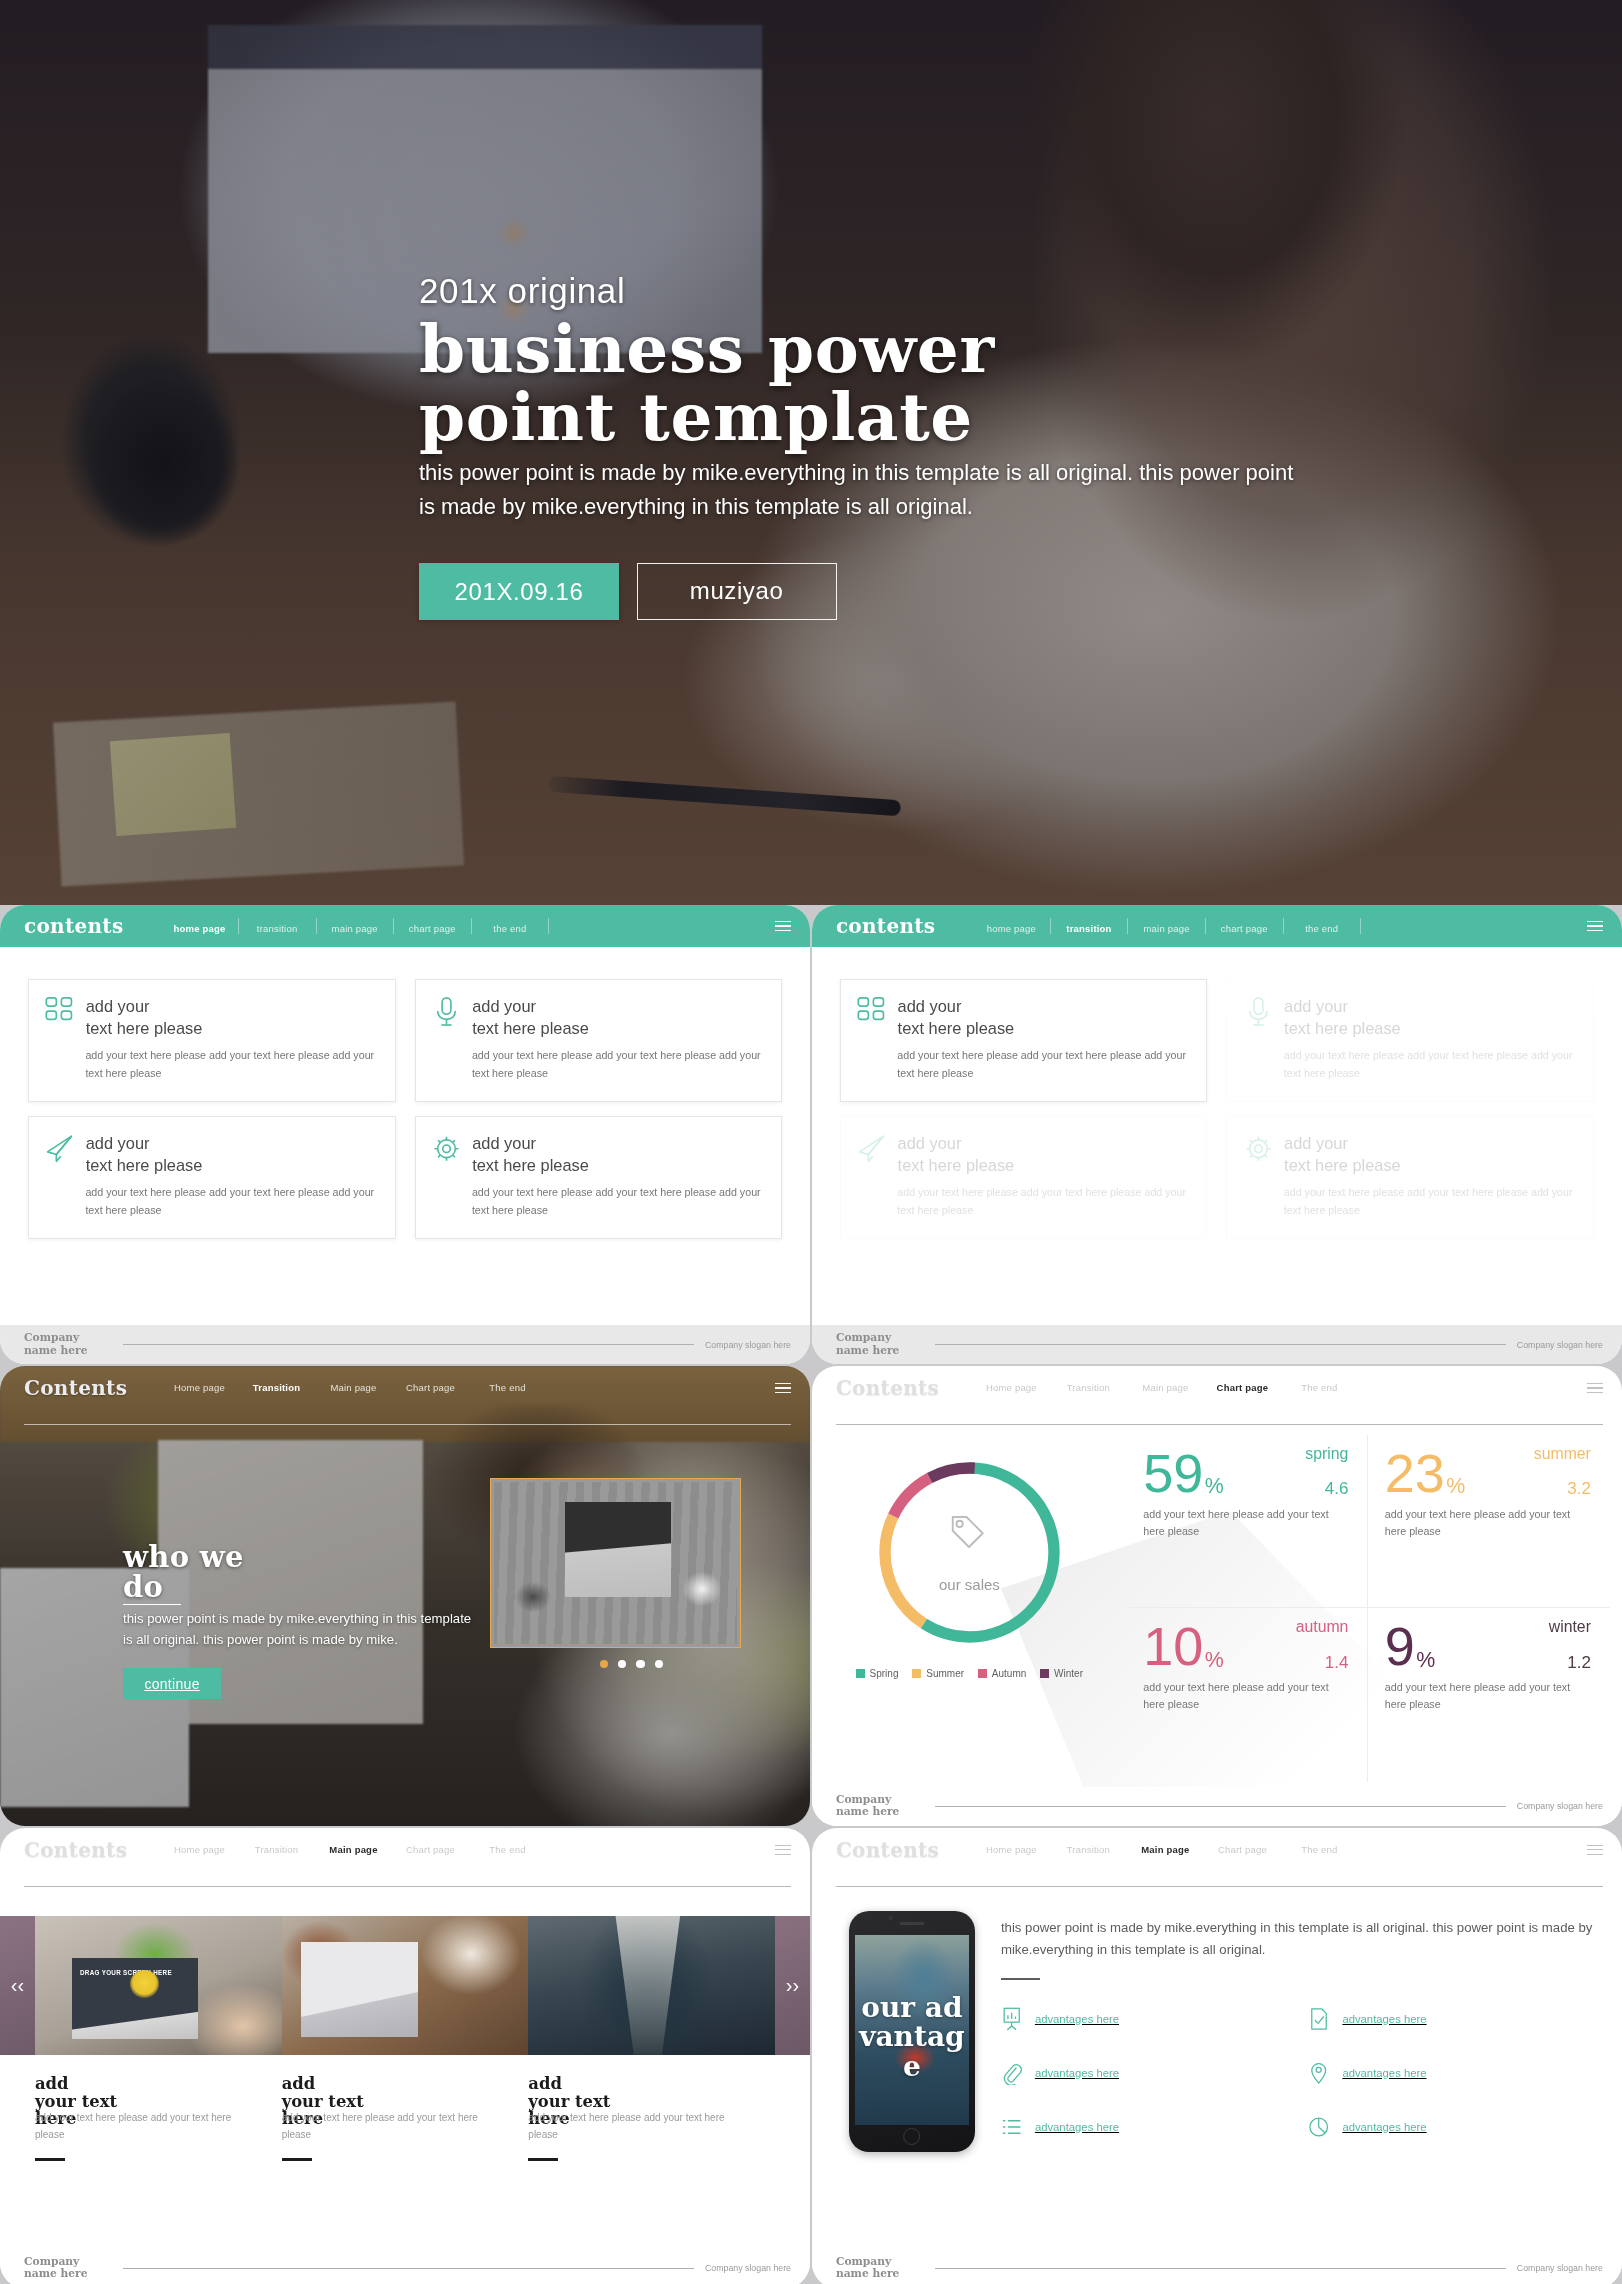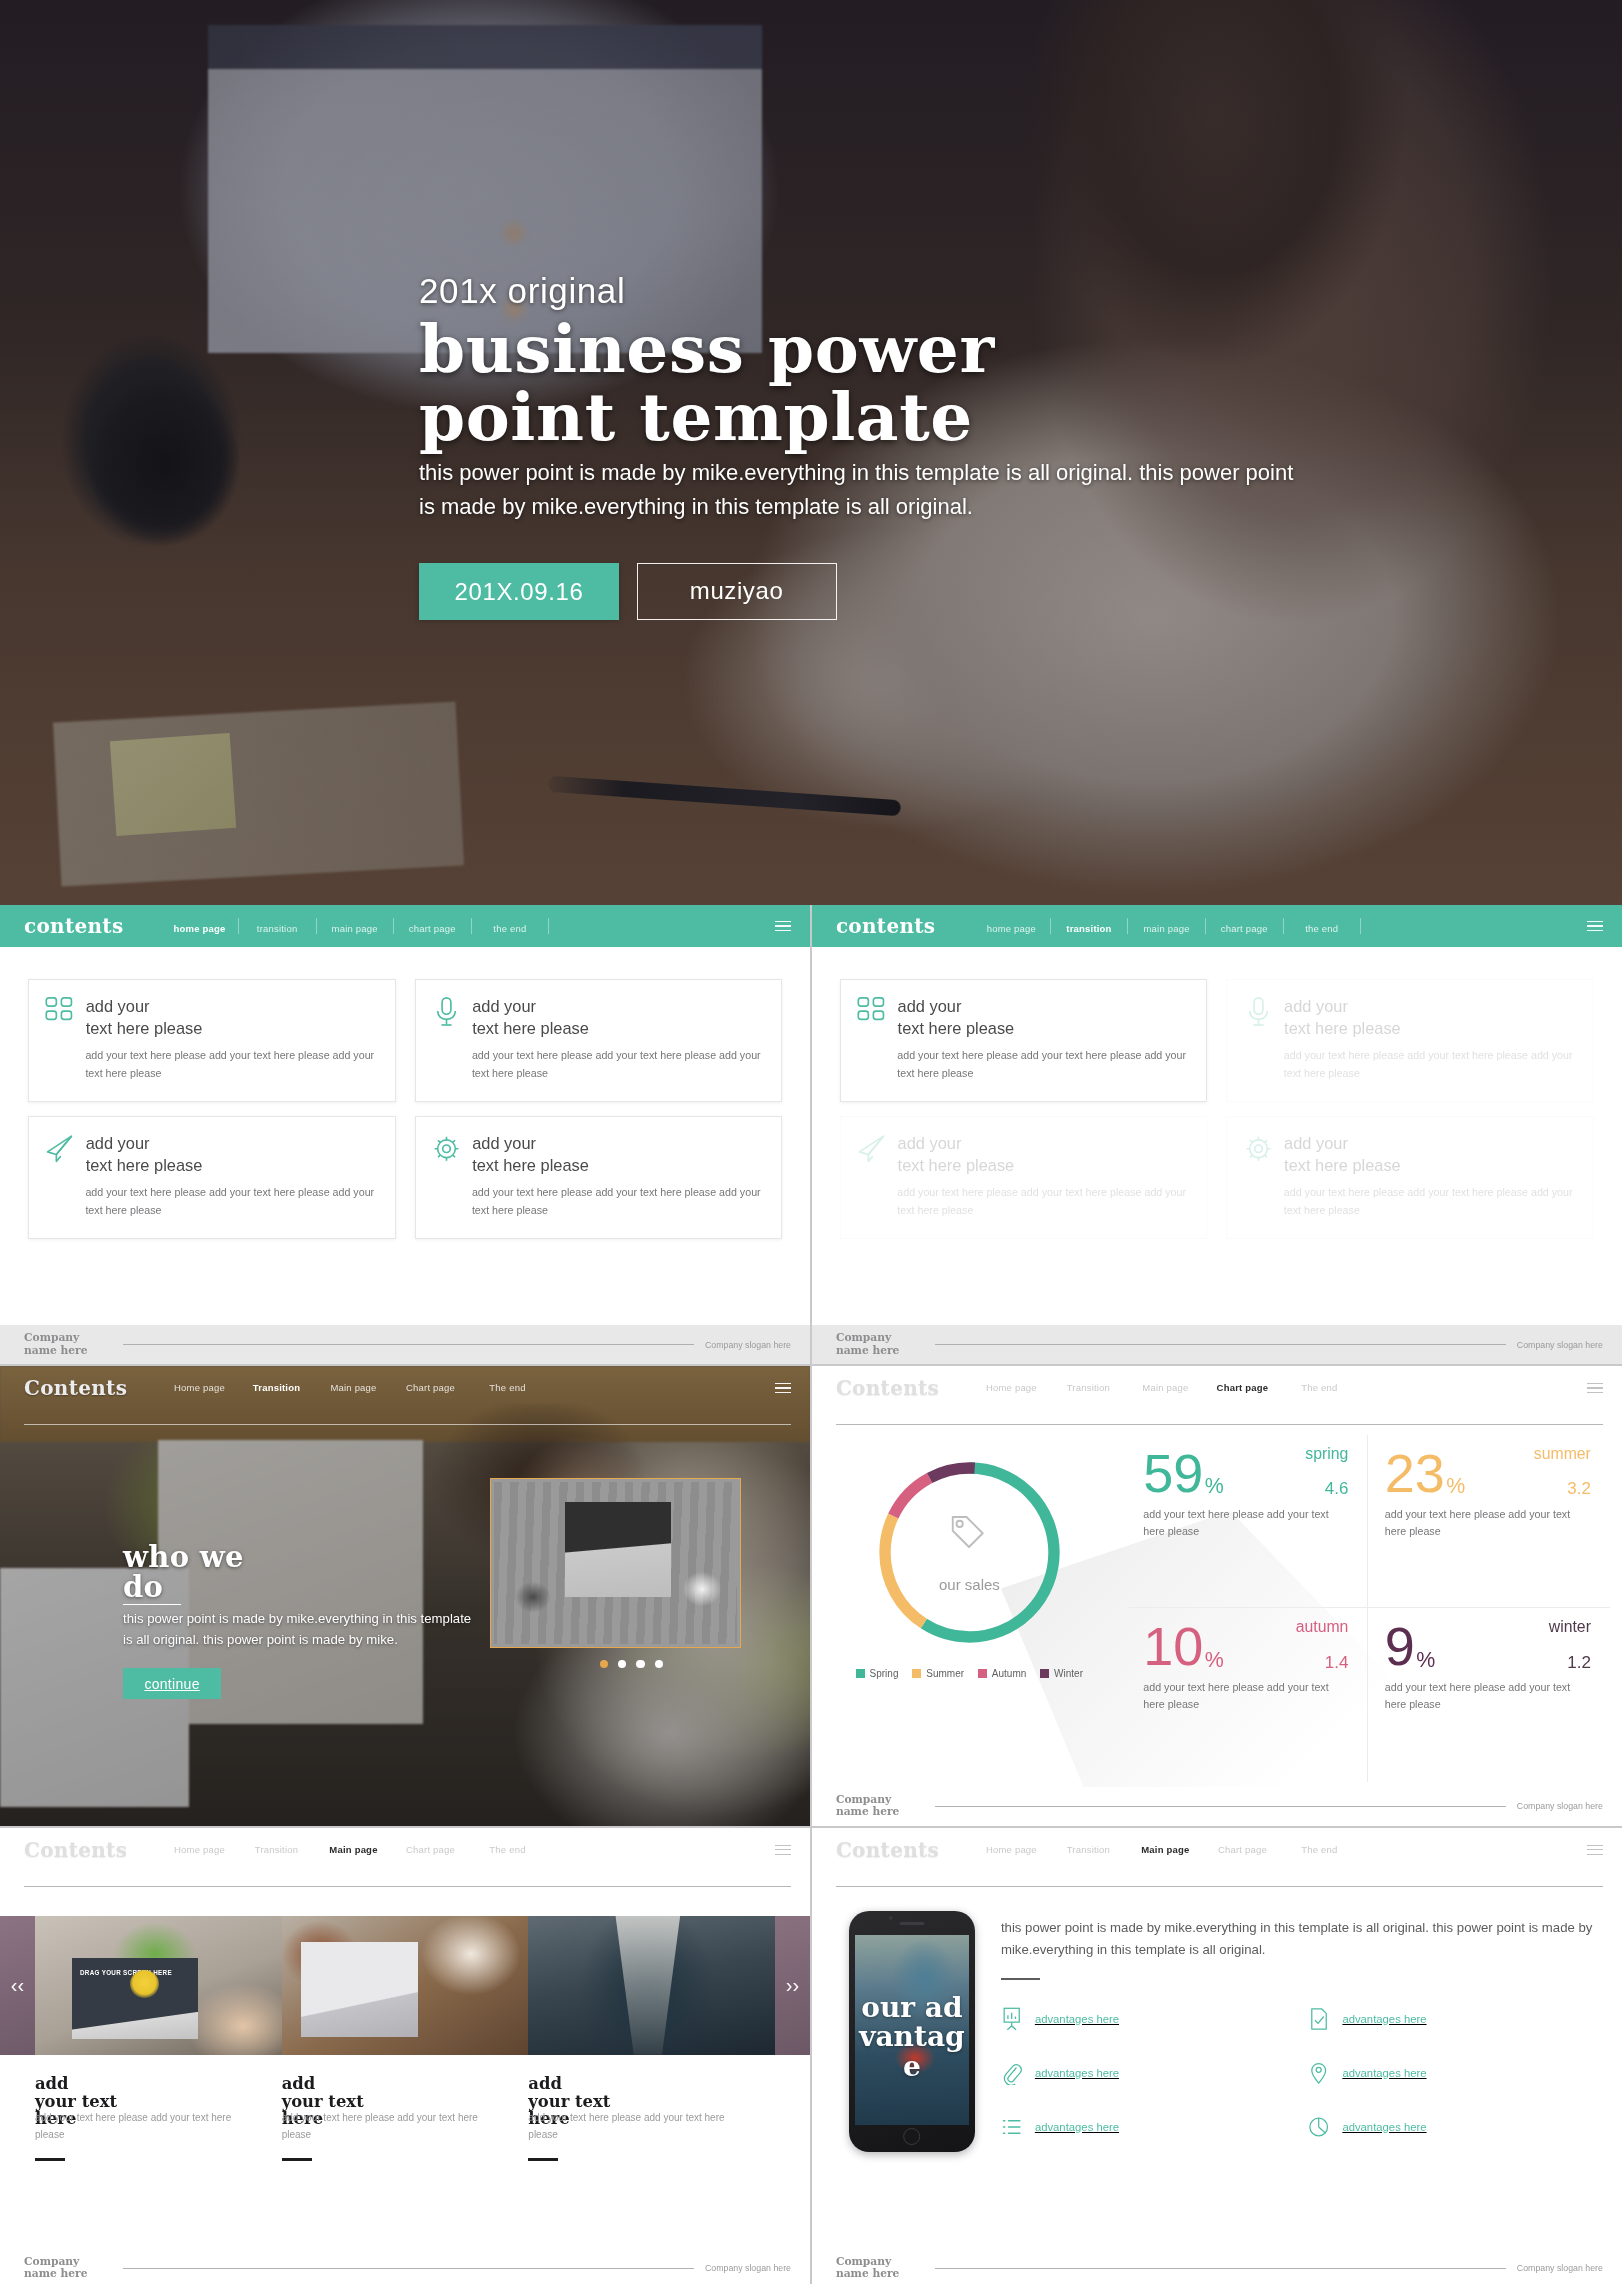--- a/index.html
+++ b/index.html
@@ -125,21 +125,21 @@
   
   .grid {
     position:absolute; left:0; top:905px;
     width:1622px; height:1379px;
     display:grid;
     grid-template-columns: 810px 810px;
     grid-template-rows: 459px 460px 460px;
     gap:1.9px 1.9px;
     background:#c9c9cb;
   }
-  .slide { position:relative; overflow:hidden; background:#fff; }
+  .slide { position:relative; overflow:hidden; background:#fff;border-radius:25px; }
 
   
   .hdr-teal {
     height:42px; background:#4dbca2;
     display:flex; align-items:center; padding:0 0 0 24px;
     position:relative;
   }
   .hdr-plain {
     height:44px; background:transparent;
     display:flex; align-items:center; padding:0 0 0 24px;

